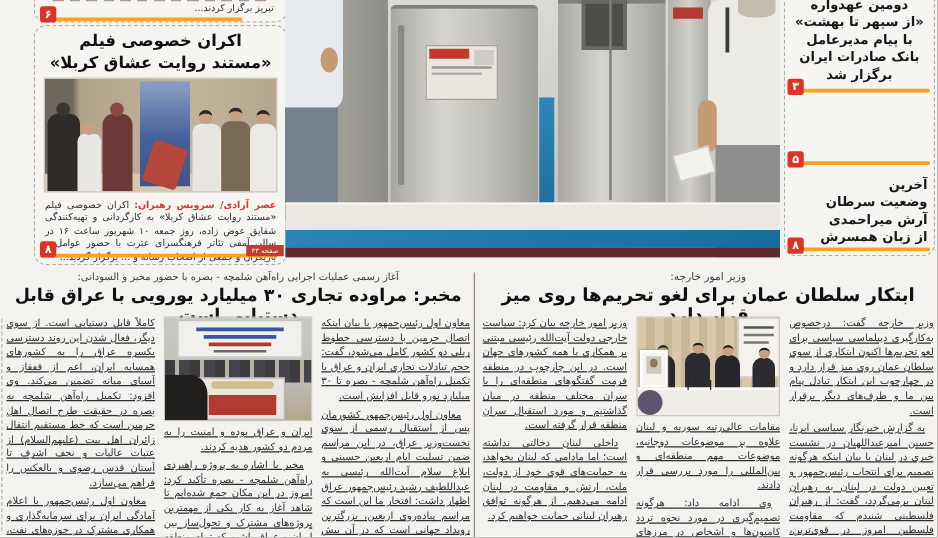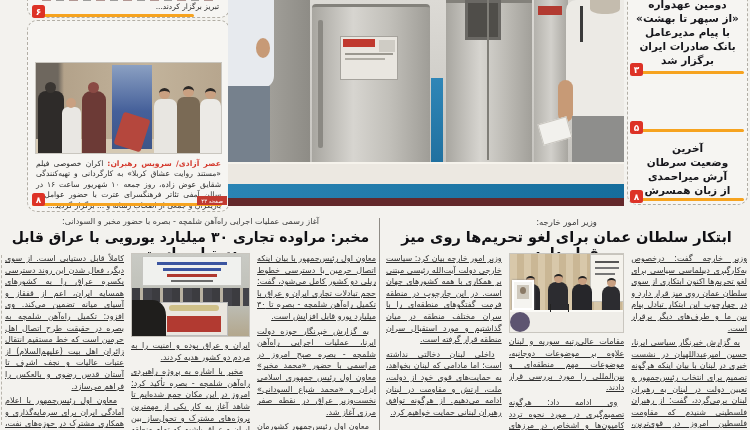--- a/index.html
+++ b/index.html
@@ -35,20 +35,22 @@
 
   <div class="dashed-box" style="left:27px; top:-34px; width:203px; height:52px;">
     <div class="sh" style="left:14px; top:30px; width:175px; height:4px; overflow:hidden;
          background:repeating-linear-gradient(90deg,#7a4a45 0 9px,transparent 9px 14px,#555 14px 22px,transparent 22px 27px); opacity:.55;"></div>
     <div class="sh" style="right:10px; top:35px; width:150px; font-size:7.5px; color:#2c2c2c; text-align:right;">تبریز برگزار کردند...</div>
     <div class="badge" style="left:4px; top:38px;">۶</div>
     <div class="obar" style="left:4px; top:47px; width:162px;"></div>
   </div>
 
   <div class="dashed-box" style="left:27px; top:20px; width:203px; height:192px;">
+    <div class="headline" style="right:6px; left:6px; top:5px; font-size:13px; line-height:16.5px; white-space:pre-line;">اکران خصوصی فیلم
+«مستند روایت عشاق کربلا»</div>
 
     <div class="photo" style="position:absolute; left:7px; top:41px; width:187px; height:92px;
          background:linear-gradient(90deg,#6e675e 0,#6e675e 22px,#b3a28a 28px,#c3b49c 110px,#b7a68e 100%);">
       <div class="sh" style="left:0;top:76px;width:187px;height:16px;background:#d5c9b3;"></div>
       <div class="sh" style="left:76px;top:2px;width:40px;height:84px;background:linear-gradient(180deg,#8ba0c2,#45609a 55%,#3d5588);"></div>
       <div class="sh" style="left:82px;top:52px;width:28px;height:34px;background:#b5473d;transform:rotate(18deg);border-radius:3px;"></div>
       <div class="sh" style="left:2px;top:28px;width:26px;height:62px;background:#2e2b29;border-radius:8px 8px 0 0;"></div>
       <div class="sh" style="left:9px;top:19px;width:11px;height:11px;background:#3a3632;border-radius:50%;"></div>
       <div class="sh" style="left:26px;top:44px;width:19px;height:46px;background:#e9e7e3;border-radius:6px 6px 0 0;"></div>
       <div class="sh" style="left:30px;top:35px;width:10px;height:10px;background:#c9a081;border-radius:50%;"></div>
@@ -109,21 +111,21 @@
 «از سپهر تا بهشت»
 با پیام مدیرعامل
 بانک صادرات ایران
 برگزار شد</div>
     <div class="badge" style="left:2px; top:72px;">۳</div>
     <div class="obar" style="left:3px; top:80px; width:113px;"></div>
 
     <div class="badge" style="left:2px; top:130px;">۵</div>
     <div class="obar" style="left:3px; top:138px; width:113px;"></div>
 
-    <div class="rail-item" style="top:150px;">آخرین
+    <div class="rail-item" style="top:150px;text-align:right;">آخرین
 وضعیت سرطان
 آرش میراحمدی
 از زبان همسرش</div>
     <div class="badge" style="left:2px; top:199px;">۸</div>
     <div class="obar" style="left:3px; top:207px; width:113px;"></div>
   </div>
 
   <div class="vline" style="left:379px; top:218px; height:212px;"></div>
   <div class="sh" style="left:1px; top:255px; height:170px; border-left:1px dashed #b8b4ab;"></div>
 
@@ -173,21 +175,20 @@
       </div>
     </div>
   </section>
 
   <section>
     <div class="kicker" style="left:5px; width:371px; top:217px; font-size:8px;">آغاز رسمی عملیات اجرایی راه‌آهن شلمچه - بصره با حضور مخبر و السودانی:</div>
     <div class="headline" style="left:5px; width:371px; top:229px; font-size:14px;">مخبر: مراوده تجاری ۳۰ میلیارد یورویی با عراق قابل دستیابی است</div>
     <div class="cols" style="left:5px; top:253px; width:371px; height:177px;">
       <div class="col">
         <p class="bp">معاون اول رئیس‌جمهور با بیان اینکه اتصال حرمین با دسترسی خطوط ریلی دو کشور کامل می‌شود، گفت: حجم تبادلات تجاری ایران و عراق با تکمیل راه‌آهن شلمچه - بصره تا ۳۰ میلیارد یورو قابل افزایش است.</p>
-        <p class="bp">به گزارش خبرنگار حوزه دولت ایرنا، عملیات اجرایی راه‌آهن شلمچه - بصره صبح امروز در مراسمی با حضور «محمد مخبر» معاون اول رئیس جمهوری اسلامی ایران و «محمد شیاع السودانی» نخست‌وزیر عراق در نقطه صفر مرزی آغاز شد.</p>
         <p class="bp">معاون اول رئیس‌جمهور کشورمان پس از استقبال رسمی از سوی نخست‌وزیر عراق، در این مراسم ضمن تسلیت ایام اربعین حسینی و ابلاغ سلام آیت‌الله رئیسی به عبداللطیف رشید رئیس‌جمهور عراق اظهار داشت: افتخار ما این است که مراسم پیاده‌روی اربعین، بزرگترین رویداد جهانی است که در آن بیش از ۲۰ میلیون نفر از سراسر جهان با عشق و اخلاص، همدلی و همراهی، همگام و هم‌هدف، به سوی حرم حضرت اباعبدالله‌الحسین (ع) راهپیمایی می‌کنند؛ این یک رویداد تمدن‌ساز است.</p>
       </div>
       <div class="col">
 
         <div class="photo" style="width:100%; height:84px; margin-bottom:3px;
              background:linear-gradient(180deg,#c9cac4,#bdbeb6 60%,#b3a78d);">
           <div class="sh" style="left:0;top:28px;width:122px;height:8px;background:repeating-linear-gradient(90deg,#a39a86 0 10px,#8f English8672 10px 14px);opacity:.6;"></div>
           <div class="sh" style="left:10px;top:2px;width:100px;height:30px;background:#f0f1ee;border:1px solid #c5c5c0;">
             <div class="sh" style="left:14px;top:5px;width:70px;height:2.5px;background:#3b55a0;"></div>
             <div class="sh" style="left:20px;top:11px;width:58px;height:2.5px;background:#3b55a0;"></div>

